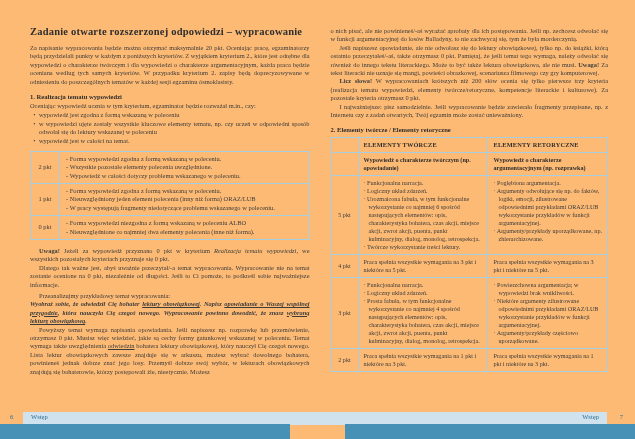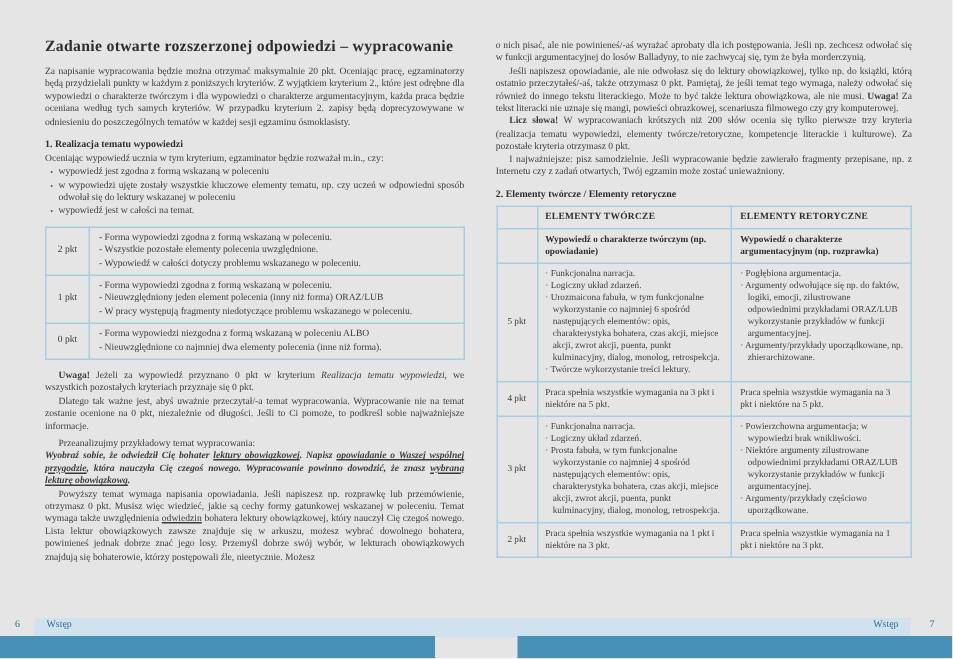--- a/index.html
+++ b/index.html
@@ -1,18 +1,18 @@
 <!DOCTYPE html>
 <html><head>
 <meta charset="utf-8">
 <style>
   html,body { margin:0; padding:0; background:#ffffff; }
   .canvas {
     position:relative; width:635px; height:439px; overflow:hidden;
-    background:#e5e5e5; color:#3c3c3c;
+    background:#fdba74; color:#3c3c3c;
     font-family:"Liberation Serif", "DejaVu Serif", serif;
   }
   .pages { display:flex; width:100%; height:100%; }
   .page { box-sizing:border-box; width:317.5px; height:439px; overflow:hidden; }
   .page-left  { padding:26px 8px 0 30px; }
   .page-right { padding:27px 27px 0 13px; }
 
   h1 { margin:0 0 7px 0; font-size:10.5px; font-weight:bold; color:#2e2e2e; letter-spacing:.2px; }
   h2 { margin:7px 0 2px 0; font-size:6.6px; font-weight:bold; color:#2e2e2e; }
   p  { margin:0; font-size:6.4px; line-height:1.31; text-align:justify; }

